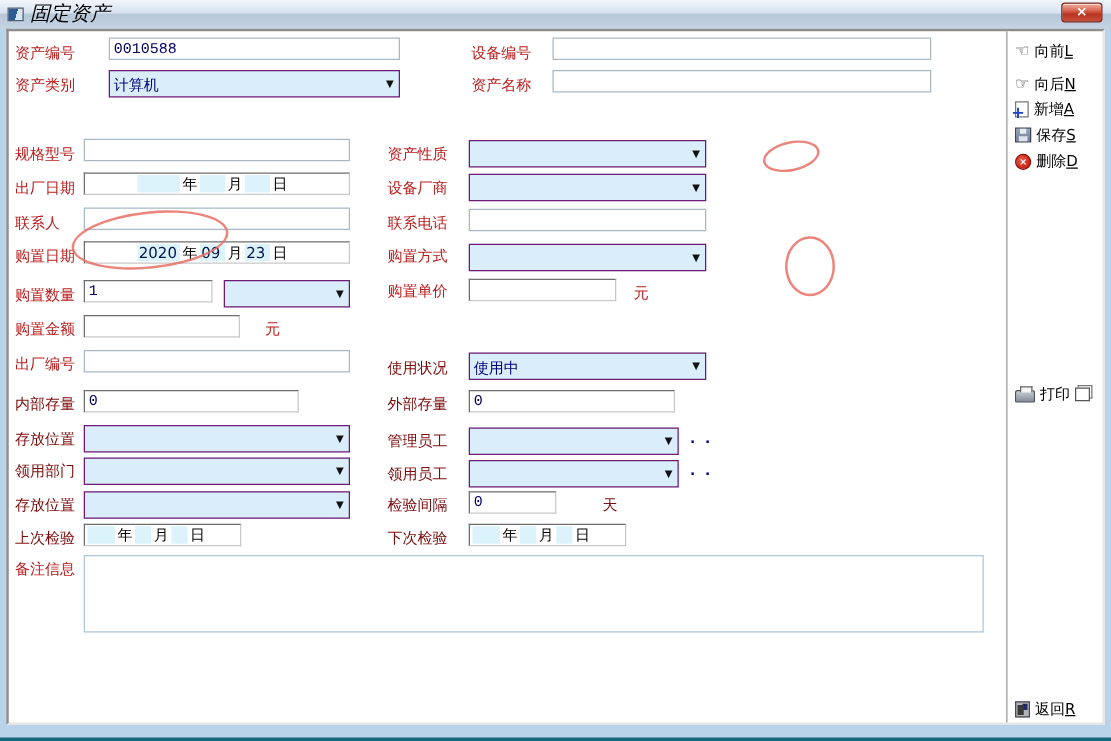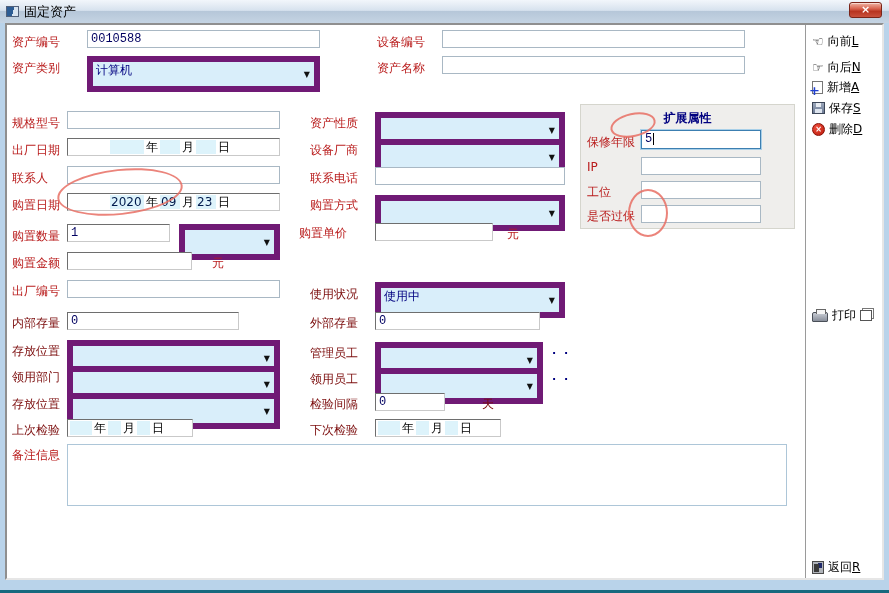--- a/index.html
+++ b/index.html
@@ -11,21 +11,21 @@
   }
   .titlebar {
     position: absolute; left: 0; top: 0; right: 0; height: 23px;
     background: linear-gradient(#f2f6fb, #d7e2ee 45%, #b6c7d9 50%, #c5d4e3);
     display: flex; align-items: center; padding-left: 6px; gap: 5px;
   }
   .title-icon {
     width: 13px; height: 11px; border: 1px solid #51607a;
     background: linear-gradient(105deg, #2c5c94 55%, #d8e4f0 55%);
   }
-  .title-text { color: #000; font-size: 13px; }
+  .title-text { color: #000; font-size: 16px; font-style: italic; }
   .close-btn {
     position: absolute; right: 7px; top: 2px; width: 33px; height: 16px;
     background: linear-gradient(#f0b4a4, #d86450 40%, #b83420 60%, #c8503c);
     border: 1px solid #7a2418; border-radius: 3px;
     color: #fff; font-weight: bold; font-size: 11px; line-height: 13px;
     text-align: center; cursor: pointer;
     box-shadow: inset 0 1px 0 rgba(255,255,255,.5);
   }
   .content {
     position: absolute; left: 5px; top: 23px; width: 879px; height: 557px;
@@ -40,22 +40,22 @@
 
   .txt {
     position: absolute; height: 18px; background: #fff;
     border: 1px solid #a9b8c4; font-size: 12px; color: #000060;
     padding: 1px 3px; font-family: Liberation Mono, monospace;
   }
   .sunken { border-color: #6e6e6e #c9c9c9 #c9c9c9 #6e6e6e; }
   .focused { border: 1px solid #3c7fb1; box-shadow: 0 0 0 1px #a8cfe8; }
 
   .combo {
-    position: absolute; height: 36px; background: #d9eefa;
-    border: 6px solid #701a75; display: flex; align-items: flex-start;
+    position: absolute; height: 22px; background: #d9eefa;
+    border: 1px solid #701a75; display: flex; align-items: flex-end;
     padding: 0 3px; color: #000080; font-size: 12px;
   }
   .combo .arr {
     position: absolute; right: 4px; top: 50%; transform: translateY(-50%);
     font-size: 8px; color: #111;
   }
   .datefield {
     position: absolute; height: 18px; background: #fff;
     border: 1px solid #6e6e6e; border-bottom-color: #c9c9c9; border-right-color: #c9c9c9;
     display: flex; align-items: center; gap: 2px; padding-left: 2px;
@@ -230,21 +230,21 @@
 
     <span class="lbl lbl-n" style="left:303px;top:145px">联系电话</span>
     <input class="txt" style="left: 368px; top: 142px; width: 190px;" value="">
 
     <span class="lbl lbl-n" style="left:303px;top:172px">购置方式</span>
     <div class="combo" style="left:368px;top:170px;width:190px">
       <span></span>
       <span class="arr">▼</span>
     </div>
 
-    <span class="lbl lbl-n" style="left:292px;top:200px">购置单价</span>
+    <span class="lbl lbl-n" style="left:303px;top:200px">购置单价</span>
     <input class="txt sunken" style="left: 368px; top: 198px; width: 118px;" value="">
     <span class="unit lbl-n" style="left:500px;top:201px">元</span>
 
     <span class="lbl lbl-m" style="left:303px;top:261px">使用状况</span>
     <div class="combo" style="left:368px;top:257px;width:190px">
       <span>使用中</span>
       <span class="arr">▼</span>
     </div>
 
     <span class="lbl lbl-m" style="left:303px;top:290px">外部存量</span>
@@ -271,33 +271,20 @@
     <span class="lbl lbl-m" style="left:303px;top:397px">下次检验</span>
     <div class="datefield" style="left:368px;top:394px;width:126px">
       <span class="seg w22"></span>
         <span>年</span>
       <span class="seg w13"></span>
         <span>月</span>
       <span class="seg w13"></span>
         <span>日</span>
     </div>
 
-    <div class="panel">
-      <div class="panel-title">扩展属性</div>
-      <span class="lbl lbl-n" style="left:6px;top:29px">保修年限</span>
-      <div class="txt focused" style="left:60px;top:25px;width:120px;height:19px">
-        <span>5</span><span class="caret"></span>
-      </div>
-      <span class="lbl lbl-n" style="left:6px;top:55px">IP</span>
-      <input class="txt" style="left: 60px; top: 52px; width: 120px;" value="">
-      <span class="lbl lbl-n" style="left:6px;top:79px">工位</span>
-      <input class="txt" style="left: 60px; top: 76px; width: 120px;" value="">
-      <span class="lbl lbl-n" style="left:6px;top:103px">是否过保</span>
-      <input class="txt" style="left: 60px; top: 100px; width: 120px;" value="">
-    </div>
 
     <div class="vsep"></div>
 
     <div class="toolbtn" style="top:8px">
       <span class="hand">☜</span>
       <span><span>向前</span><span class="ak">L</span></span>
     </div>
     <div class="toolbtn" style="top:34px">
       <span class="hand">☞</span>
       <span><span>向后</span><span class="ak">N</span></span>

